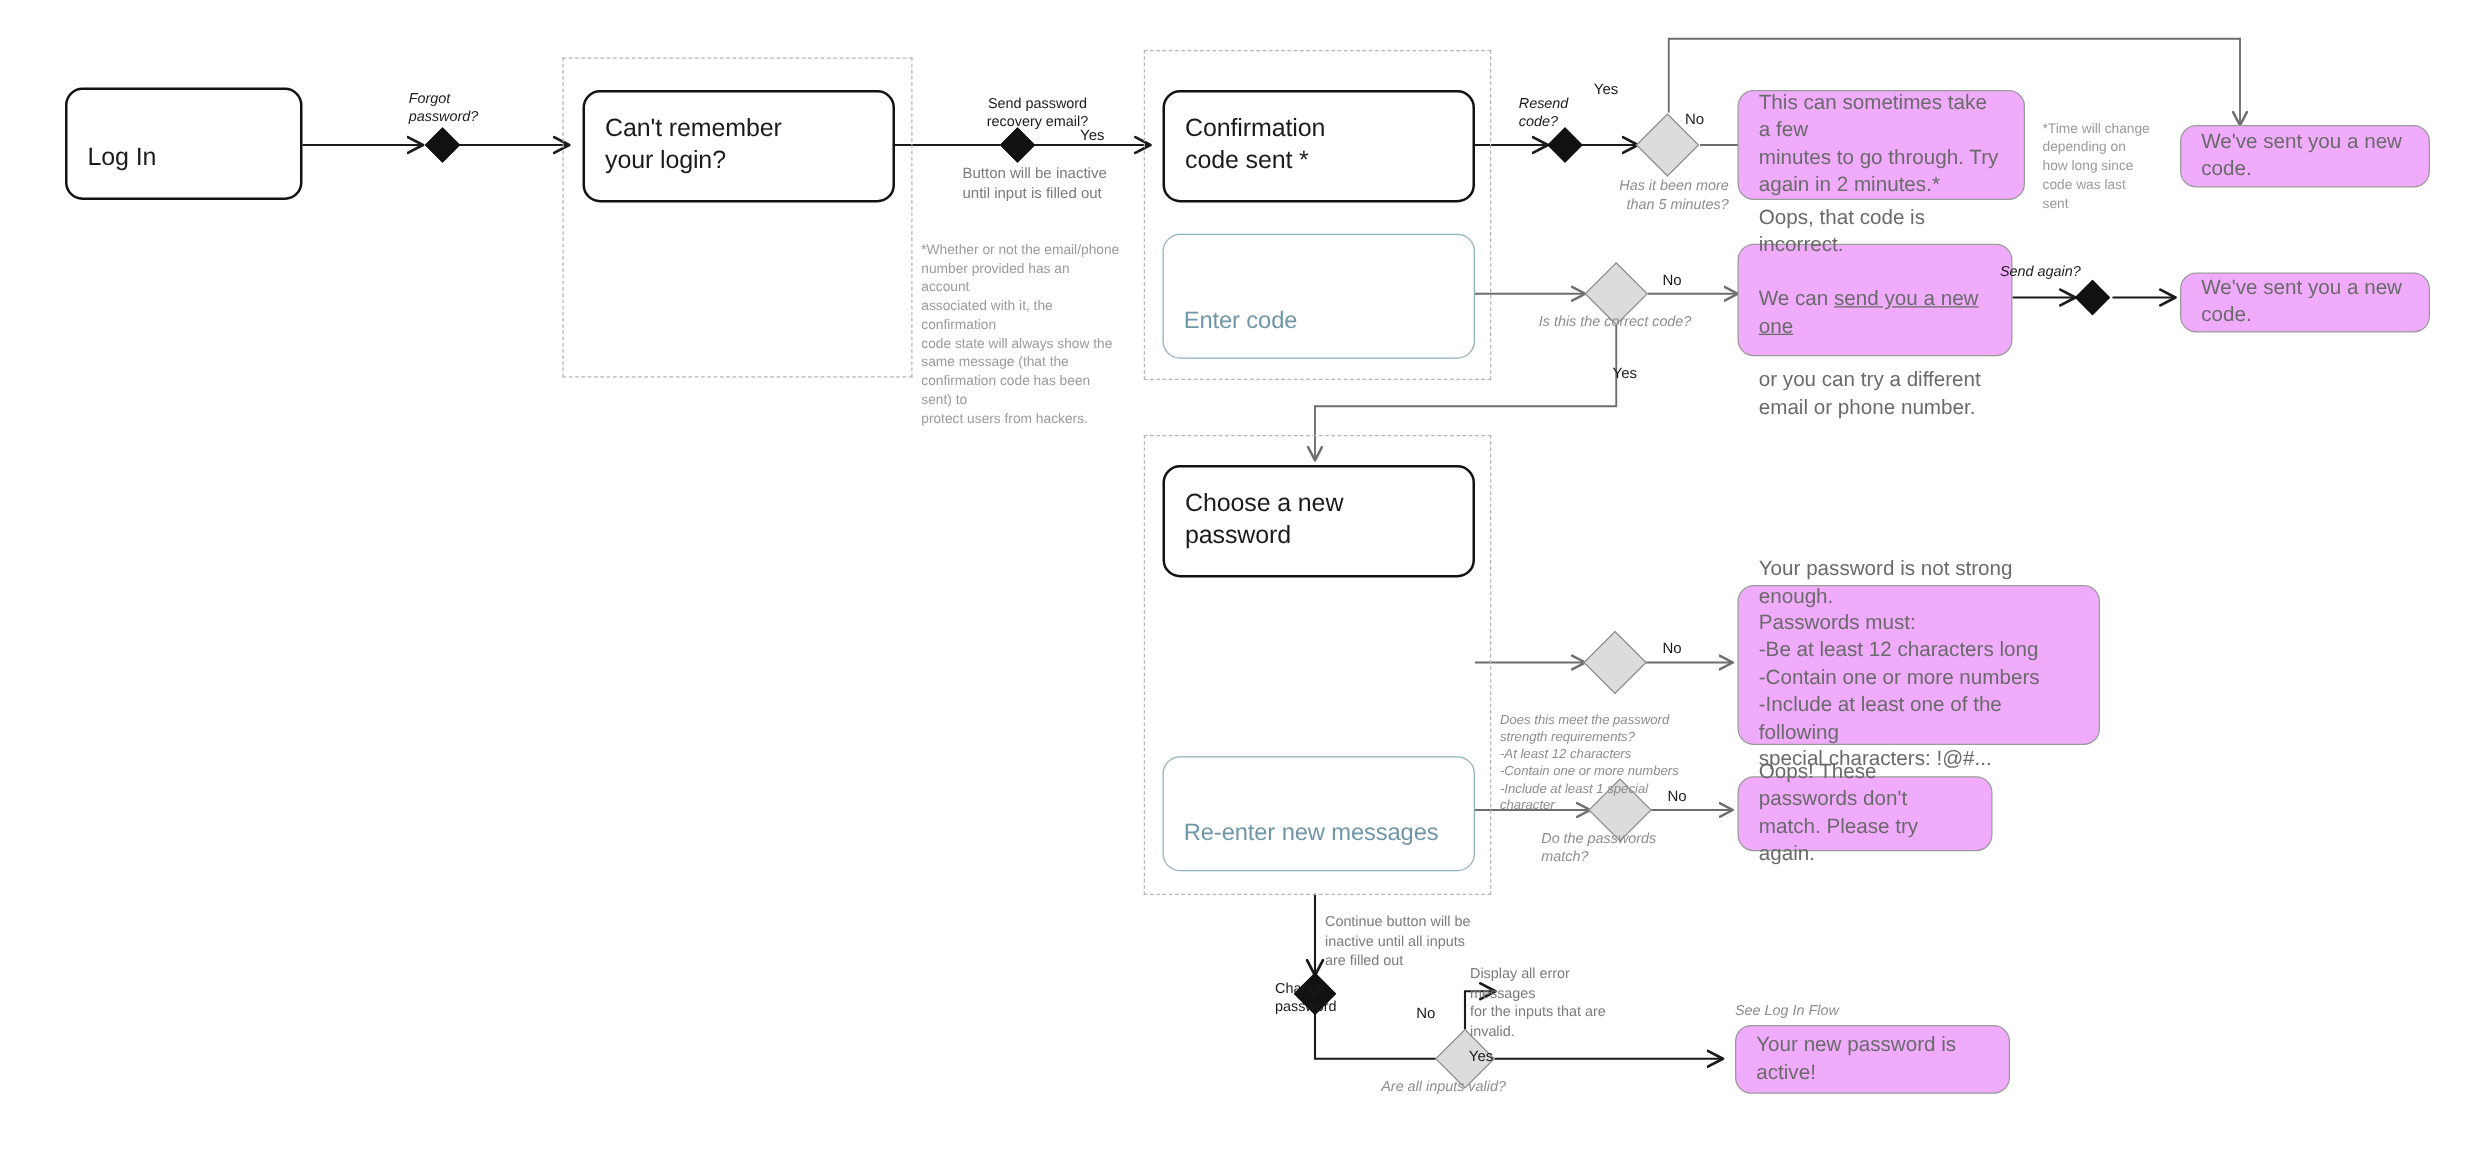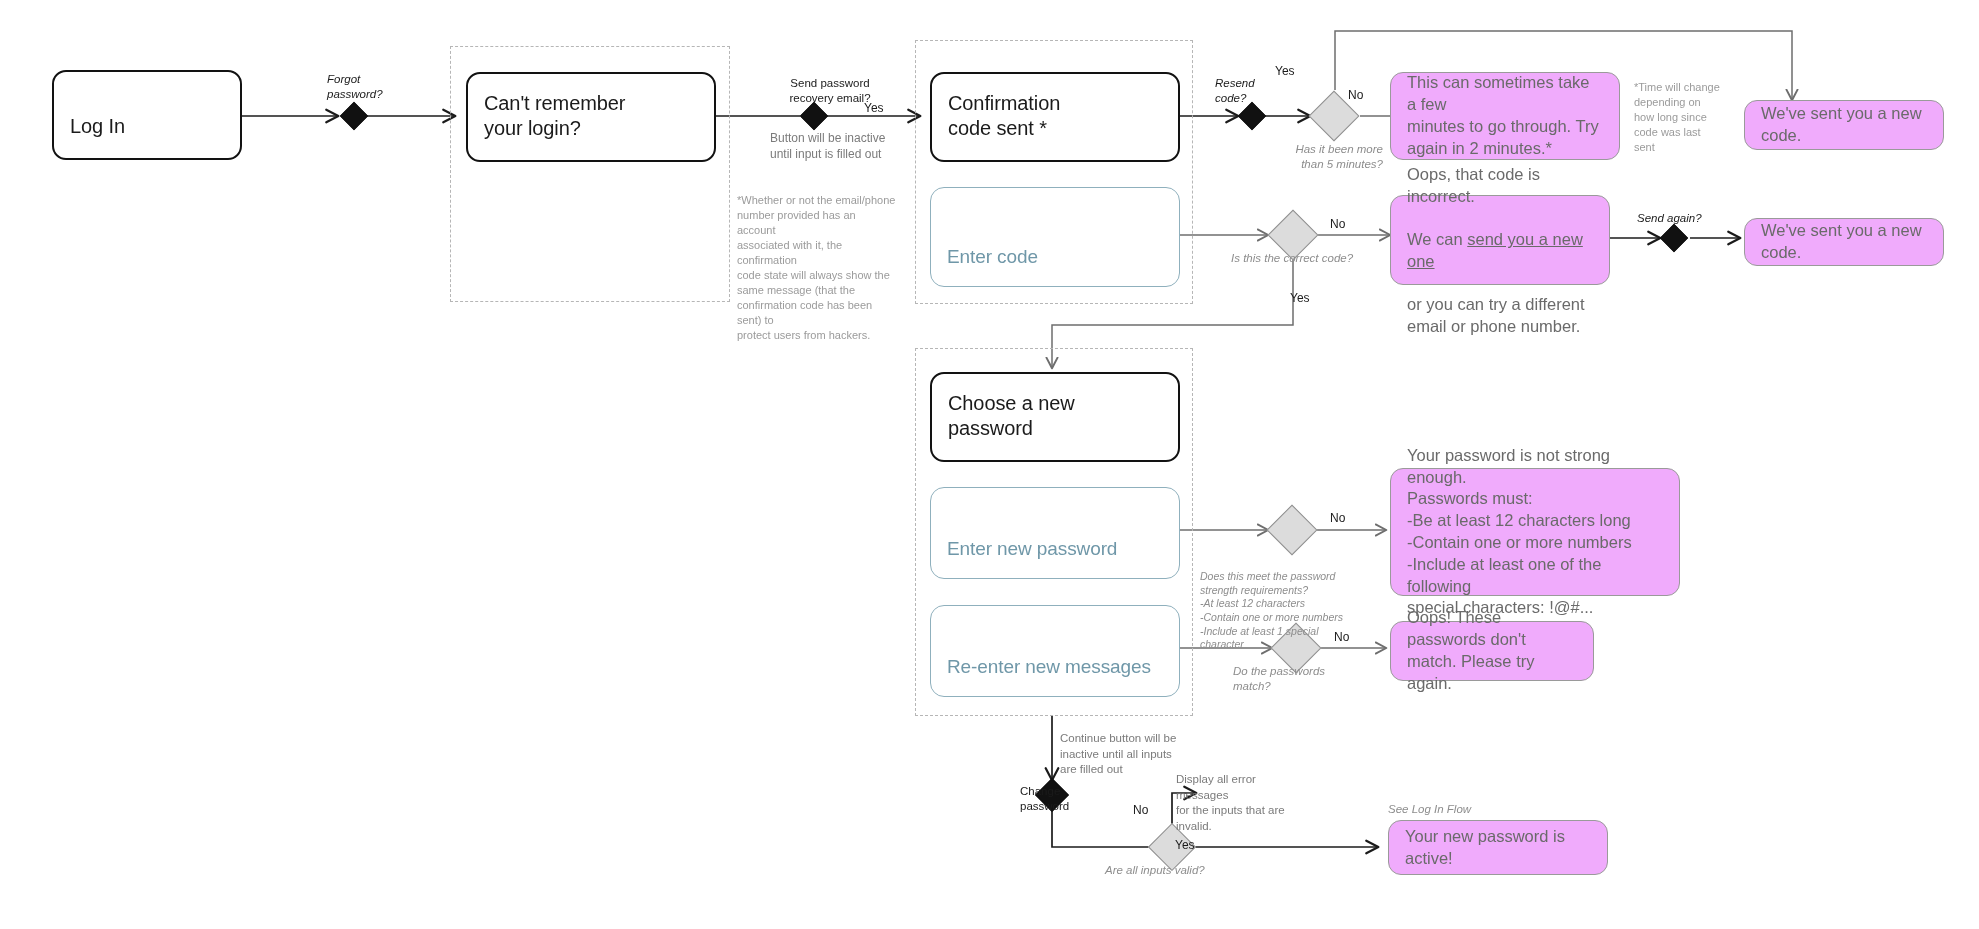--- a/index.html
+++ b/index.html
@@ -227,23 +227,20 @@
   <div class="screen" style="left:930px; top:372px; width:250px; height:90px;">
     <span class="screen-text">Choose a new
 password</span>
   </div>
 
 
   <div class="inputcard" style="left:930px; top:187px; width:250px; height:100px;">
     <span class="input-text">Enter code</span>
   </div>
 
-  <div class="inputcard" style="left:930px; top:487px; width:250px; height:92px;">
-    <span class="input-text">Enter new password</span>
-  </div>
 
   <div class="inputcard" style="left:930px; top:605px; width:250px; height:92px;">
     <span class="input-text">Re-enter new messages</span>
   </div>
 
   <div class="diamond filled" style="left:344px; top:106px; width:20px; height:20px;"></div>
   <div class="diamond filled" style="left:804px; top:106px; width:20px; height:20px;"></div>
   <div class="diamond filled" style="left:1242px; top:106px; width:20px; height:20px;"></div>
   <div class="diamond hollow" style="left:1316px; top:98px; width:36px; height:36px;"></div>
   <div class="diamond hollow" style="left:1275px; top:217px; width:36px; height:36px;"></div>
@@ -296,21 +293,21 @@
 
   <div class="lbl italic" style="left:327px; top:72px; width:90px;">Forgot
 password?</div>
 
   <div class="lbl" style="left:770px; top:76px; width:120px; text-align:center;">Send password
 recovery email?</div>
 
   <div class="lbl italic" style="left:1215px; top:76px; width:70px;">Resend
 code?</div>
 
-  <div class="lbl italic" style="left:1637px; top:211px; width:90px;">Send again?</div>
+  <div class="lbl italic" style="left:1600px; top:211px; width:90px;">Send again?</div>
 
   <div class="lbl" style="left:1020px; top:784px; width:70px; text-align:left;">Change
 password</div>
 
   <div class="yesno" style="left:864px; top:102px;">Yes</div>
   <div class="yesno" style="left:1275px; top:65px;">Yes</div>
   <div class="yesno" style="left:1348px; top:89px;">No</div>
   <div class="yesno" style="left:1330px; top:218px;">No</div>
   <div class="yesno" style="left:1290px; top:292px;">Yes</div>
   <div class="yesno" style="left:1330px; top:512px;">No</div>
@@ -339,21 +336,21 @@
 until input is filled out</div>
 
   <div class="note" style="left:737px; top:193px; width:160px;">*Whether or not the email/phone
 number provided has an account
 associated with it, the confirmation
 code state will always show the
 same message (that the
 confirmation code has been sent) to
 protect users from hackers.</div>
 
-  <div class="note" style="left:1634px; top:80px; width:100px;">*Time will change
+  <div class="note" style="left:1634px; top:96px; width:100px;">*Time will change
 depending on
 how long since
 code was last
 sent</div>
 
   <div class="note dark" style="left:1060px; top:731px; width:130px; font-size:11.5px;">Continue button will be
 inactive until all inputs
 are filled out</div>
 
   <div class="note dark" style="left:1176px; top:772px; width:135px; font-size:11.5px;">Display all error messages

